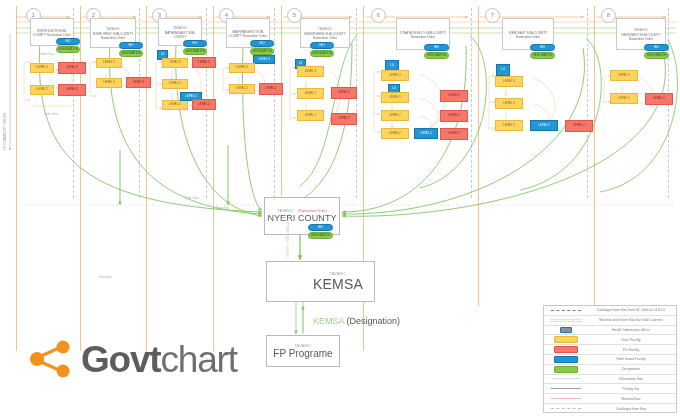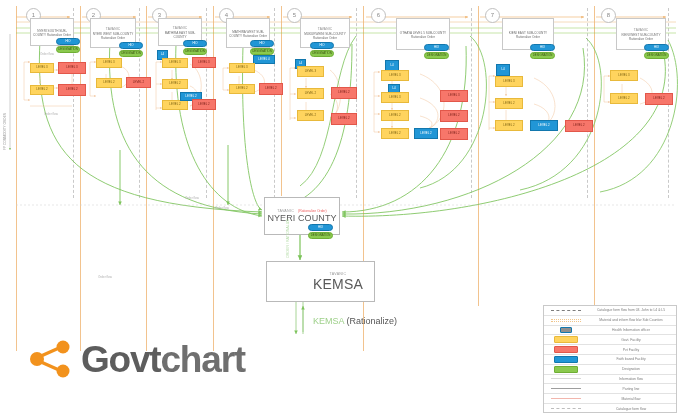--- a/index.html
+++ b/index.html
@@ -72,21 +72,21 @@
   .ln.material{border-top:1px solid #f2b6ad;}
   .ln.cat{border-top:1px dashed #bdbdbd;}
   .ln.cat2{border-top:1px dashed #9e9e9e;}
   .ln.matinf{border-top:1px dotted #f0c58a;}
   .dblln{display:flex;flex-direction:column;gap:1.4px;width:30px;}
 
   
   #lucid{position:absolute;left:28px;top:338px;display:flex;align-items:center;gap:7px;}
   #lucid .word{font-size:37px;line-height:37px;letter-spacing:-1.2px;}
   #lucid .b{color:#5d5d5d;font-weight:bold;}
-  #lucid .n{color:#6f6f6f;font-weight:bold;}
+  #lucid .n{color:#6f6f6f;font-weight:normal;}
 </style>
 </head>
 <body>
 
 <div id="canvas">
 
   <div class="colsep" style="left:16px;height:345px;"></div>
   <div class="colsep" style="left:80px;height:345px;"></div>
   <div class="colsep" style="left:146px;height:345px;"></div>
   <div class="colsep" style="left:213px;height:345px;"></div>
@@ -496,24 +496,28 @@
     </div>
   <div class="node desig" style="left:308px;top:232px;width:25px;height:7px;">
       <span class="nlabel">DESIGNATION</span>
     </div>
 
   <div class="bigbox" id="kemsa" style="left:266px;top:261px;width:72px;height:39px;padding-left:35px;">
     <div class="tv">TAVANIC</div>
     <div class="nm">KEMSA</div>
   </div>
 
+  <div class="bigbox" id="fpprog" style="left:266px;top:335px;width:72px;height:30px;">
+    <div class="tv">TAVANIC</div>
+    <div class="nm">FP Programe</div>
+  </div>
 
   <div class="ratlbl" style="left:313px;top:316px;">
     <span class="g">KEMSA</span>
-    <span class="d">(Rationalize)</span>
+    <span class="d">(Designation)</span>
   </div>
 
   <div class="vcap" style="left:286px;top:258px;width:26px;">ORDER / RATIONALIZE</div>
   <div class="leftcap" style="left:4px;top:150px;width:34px;">FP COMMODITY ORDER</div>
 
   <div class="flowtxt" style="left:40px;top:52px;">Order flow</div>
   <div class="flowtxt" style="left:44px;top:112px;">Order flow</div>
   <div class="flowtxt" style="left:185px;top:196px;">Order flow</div>
   <div class="flowtxt" style="left:215px;top:206px;">Order flow</div>
   <div class="flowtxt" style="left:98px;top:275px;">Order flow</div>

